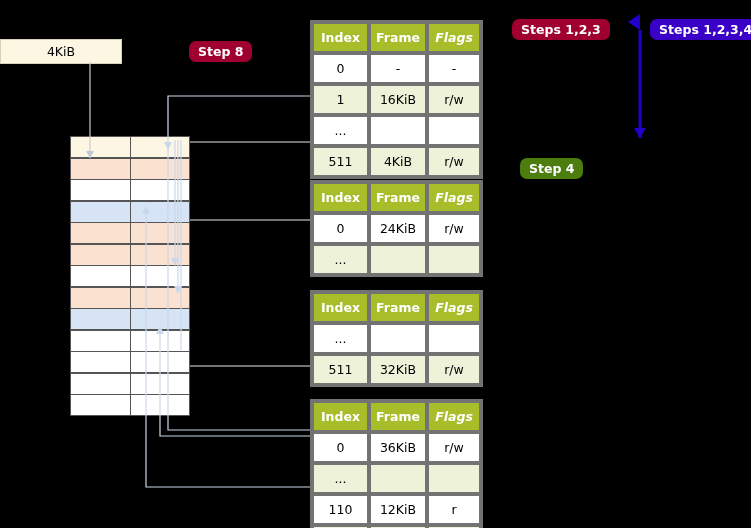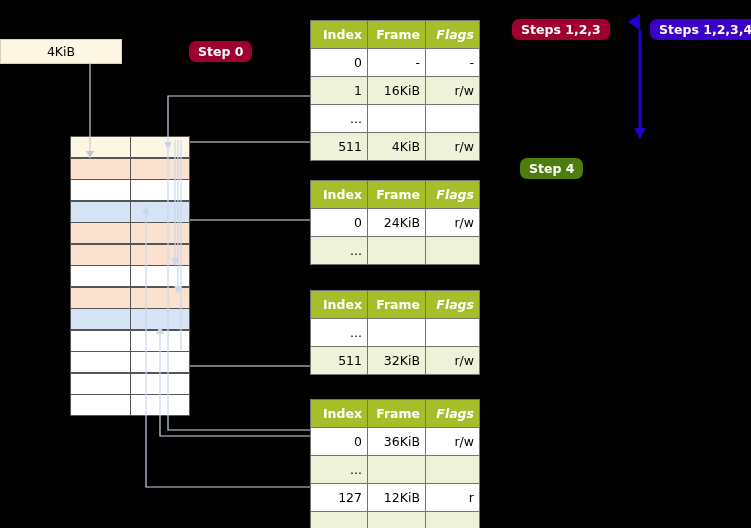--- a/index.html
+++ b/index.html
@@ -57,23 +57,23 @@
 
   
   .ptable {
     position: absolute;
     border-collapse: collapse;
     font-size: 12.5px;
     color: #000000;
     background: #eef2d8;
   }
   .ptable td, .ptable th {
-    border: 1px solid #737373;
+    border: 4px solid #737373;
     padding: 6px 5px;
-    text-align: right;
+    text-align: center;
     font-weight: normal;
     height: 17px;
     box-sizing: border-box;
   }
   .ptable thead th {
     background: #a8bd2a;
     color: #ffffff;
     font-weight: bold;
   }
   .ptable tbody tr.white td { background: #ffffff; }
@@ -95,21 +95,21 @@
 </style>
 </head>
 <body>
 
 <div id="root">
 
   <div class="abs kib-box">
     <span>4KiB</span>
   </div>
 
-  <div class="abs step-label step0">Step 0</div>
+  <div class="abs step-label step0">Step 8</div>
   <div class="abs step-label step123">Steps 1,2,3</div>
   <div class="abs step-label step1234">Steps 1,2,3,4</div>
   <div class="abs step-label step4">Step 4</div>
 
   <div class="abs memcol" id="memcol">
       <div class="memrow" style="top: 0px; background: rgb(253, 246, 227);"></div>
       <div class="memrow" style="top: 21.5px; background: rgb(251, 226, 208);"></div>
       <div class="memrow" style="top: 43px; background: rgb(255, 255, 255);"></div>
       <div class="memrow" style="top: 64.5px; background: rgb(214, 228, 245);"></div>
       <div class="memrow" style="top: 86px; background: rgb(251, 226, 208);"></div>
@@ -244,21 +244,21 @@
         <td>0</td>
         <td>36KiB</td>
         <td>r/w</td>
       </tr>
       <tr class="green">
         <td>...</td>
         <td></td>
         <td></td>
       </tr>
       <tr class="white">
-        <td>127</td>
+        <td>110</td>
         <td>12KiB</td>
         <td>r</td>
       </tr>
       <tr class="green">
         <td>...</td>
         <td></td>
         <td></td>
       </tr>
     </tbody>
   </table>

